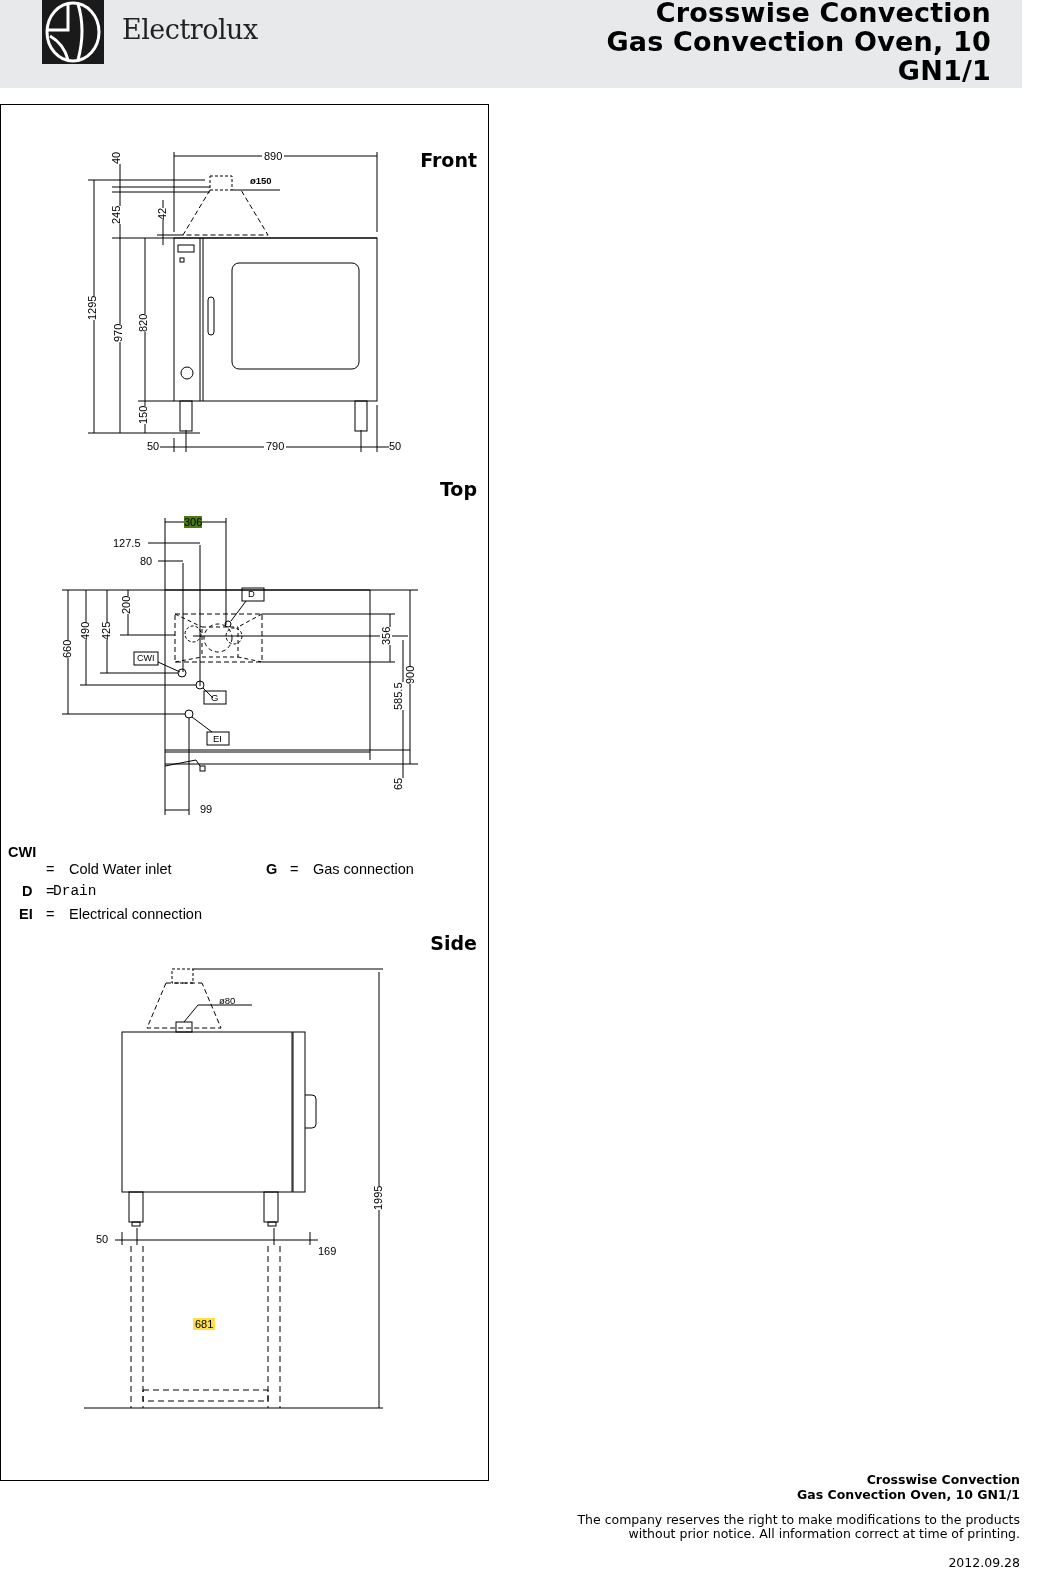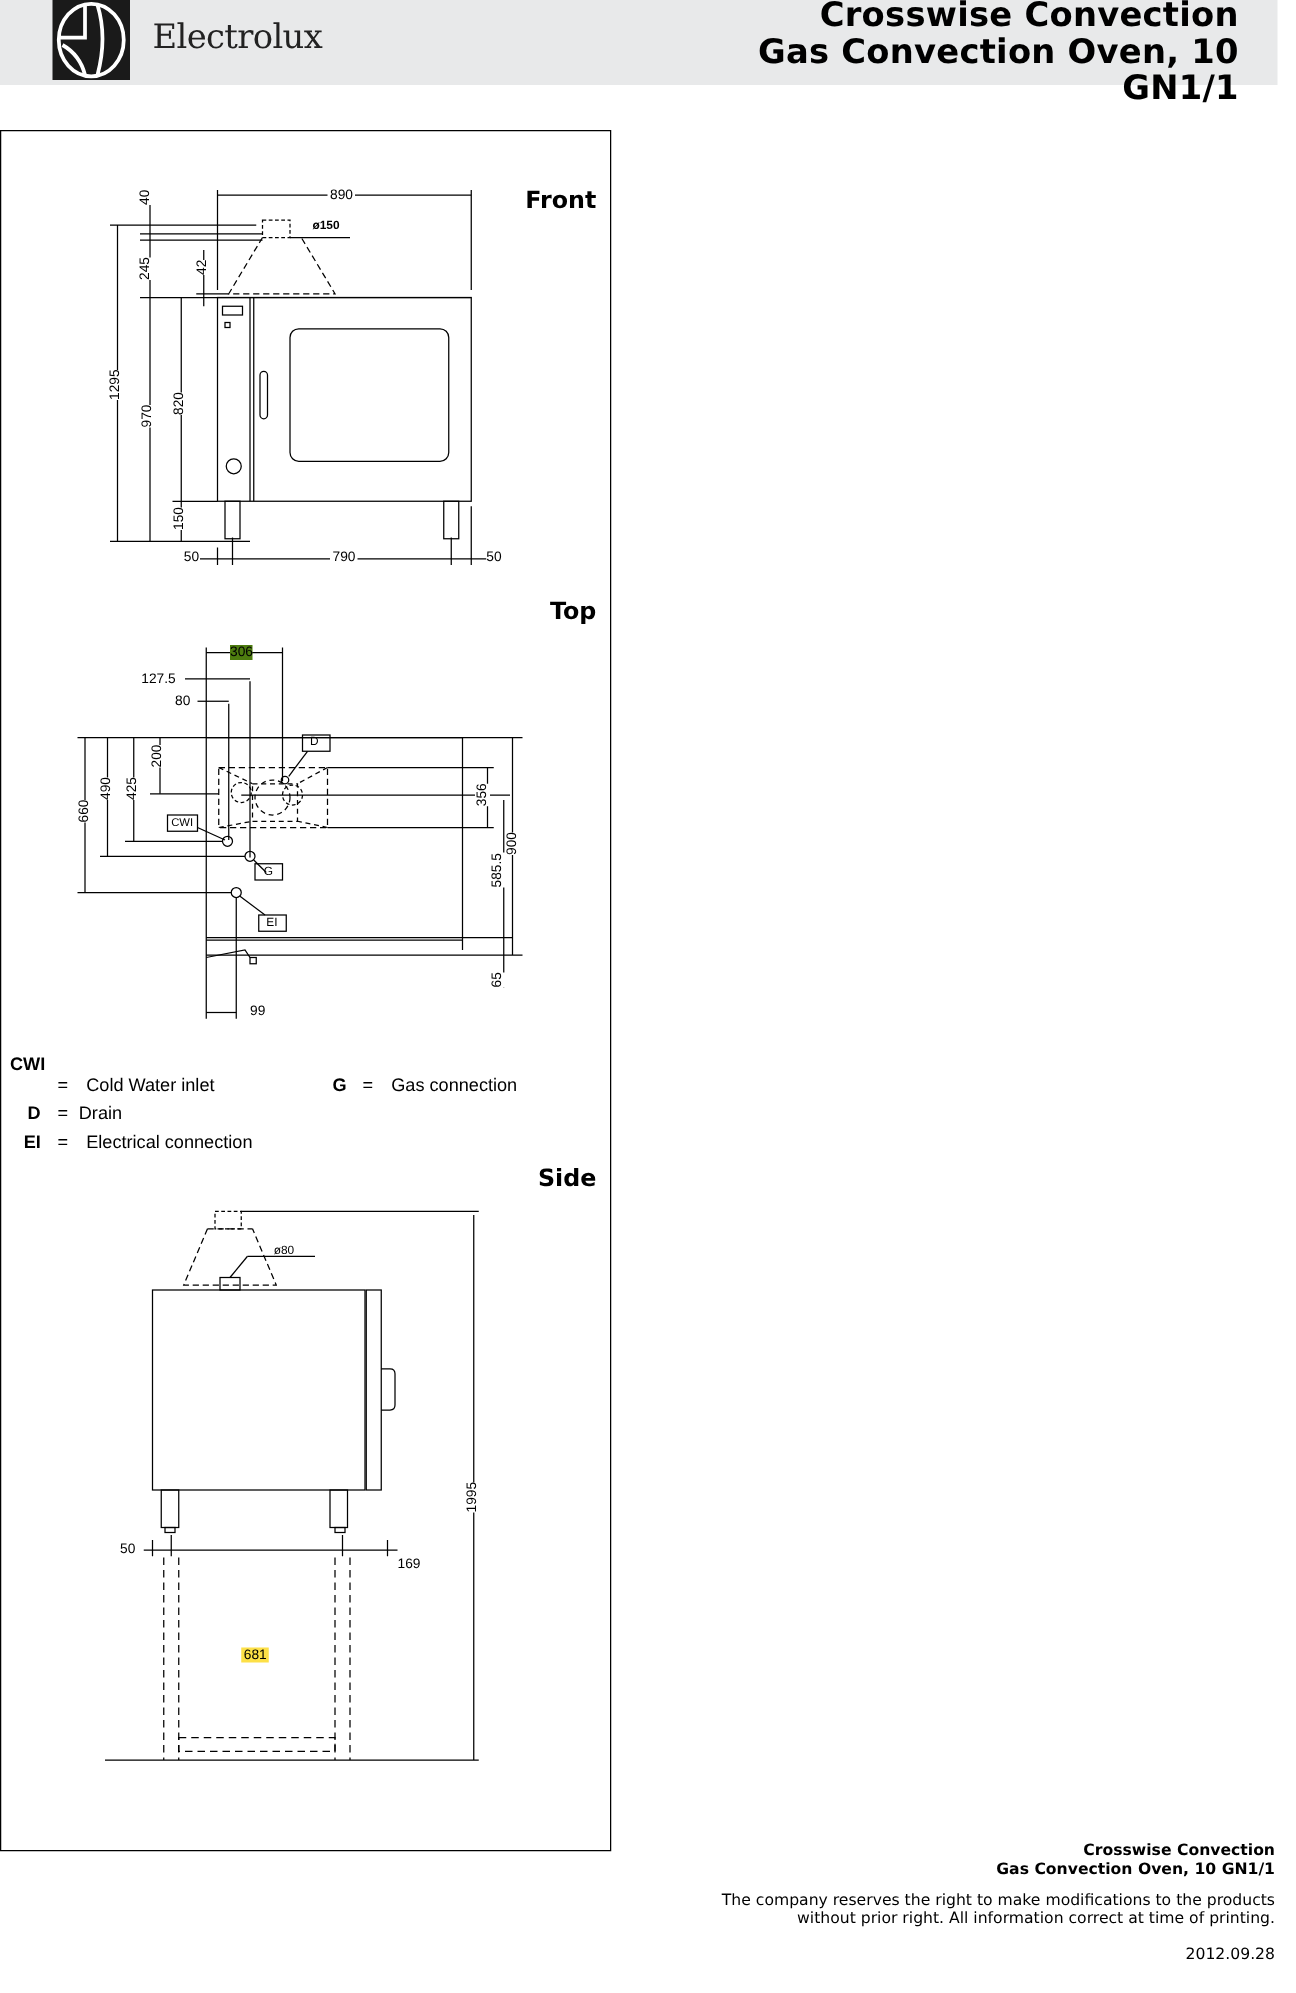--- a/index.html
+++ b/index.html
@@ -1,17 +1,17 @@
 <!DOCTYPE html>
 <html><head>
 <meta charset="utf-8">
 <style>
   html, body { margin:0; padding:0; background:#ffffff; }
   body { width:1037px; height:1594px; position:relative; font-family:"DejaVu Sans", sans-serif; color:#000; overflow:hidden; }
-  .header { position:absolute; left:0; top:0; width:1022px; height:68px; background:#e8e9ea; }
+  .header { position:absolute; left:0; top:0; width:1022px; height:88px; background:#e8e9ea; }
   .logo-box { position:absolute; left:42px; top:0; width:62px; height:64px; background:#1a1a1a; }
   .logo-text { position:absolute; left:122px; top:14px; font-family:"DejaVu Serif", serif; font-size:27px; letter-spacing:-0.5px; color:#222; }
   .title { position:absolute; right:31px; top:-2px; text-align:right; font-weight:bold; font-size:27px; line-height:29px; letter-spacing:0.2px; }
   .frame { position:absolute; left:0; top:104px; width:489px; height:1377px; border:1px solid #000; box-sizing:border-box; }
   .view-label { position:absolute; font-weight:bold; font-size:19px; }
   svg { position:absolute; left:0; top:0; }
   .legend { position:absolute; font-size:14.5px; font-family:"Liberation Sans", sans-serif; }
   .legend .k { font-weight:bold; position:absolute; }
   .legend .eq { position:absolute; }
   .legend .v { position:absolute; white-space:nowrap; }
@@ -201,33 +201,33 @@
 
 <div class="legend" style="left:0;top:844px;width:480px;height:90px;">
   <span class="k" style="left:8px;top:0;">CWI</span>
   <span class="eq" style="left:46px;top:17px;">=</span>
   <span class="v" style="left:69px;top:17px;">Cold Water inlet</span>
   <span class="k" style="left:266px;top:17px;">G</span>
   <span class="eq" style="left:290px;top:17px;">=</span>
   <span class="v" style="left:313px;top:17px;">Gas connection</span>
   <span class="k" style="left:22px;top:39px;">D</span>
   <span class="eq" style="left:46px;top:39px;">=</span>
-  <span class="v" style="left:63px;top:39px;">Drain</span>
+  <span class="v" style="left:53px;top:39px;font-family:Liberation Mono, monospace;">Drain</span>
   <span class="k" style="left:19px;top:62px;">EI</span>
   <span class="eq" style="left:46px;top:62px;">=</span>
   <span class="v" style="left:69px;top:62px;">Electrical connection</span>
 </div>
 
 <div class="dim" style="position:absolute;left:219px;top:995px;font-size:9.5px;font-weight:normal;">ø80</div>
 <div class="dim" style="position:absolute;left:372px;top:1210px;transform:rotate(-90deg);transform-origin:left top;background:#fff;">1995</div>
 <div class="dim" style="position:absolute;left:96px;top:1233px;">50</div>
 <div class="dim" style="position:absolute;left:193px;top:1302px;background:#fde047;padding:0 2px;margin-top:16px;">681</div>
 <div class="dim" style="position:absolute;left:318px;top:1233px;margin-top:12px;">169</div>
 
 <div class="footer f-title">
   <div>Crosswise Convection</div>
   <div>Gas Convection Oven, 10 GN1/1</div>
 </div>
 <div class="footer f-note">
   <div>The company reserves the right to make modifications to the products</div>
-  <div>without prior right. All information correct at time of printing.</div>
+  <div>without prior notice. All information correct at time of printing.</div>
 </div>
 <div class="footer f-date">2012.09.28</div>
 
 </body></html>

